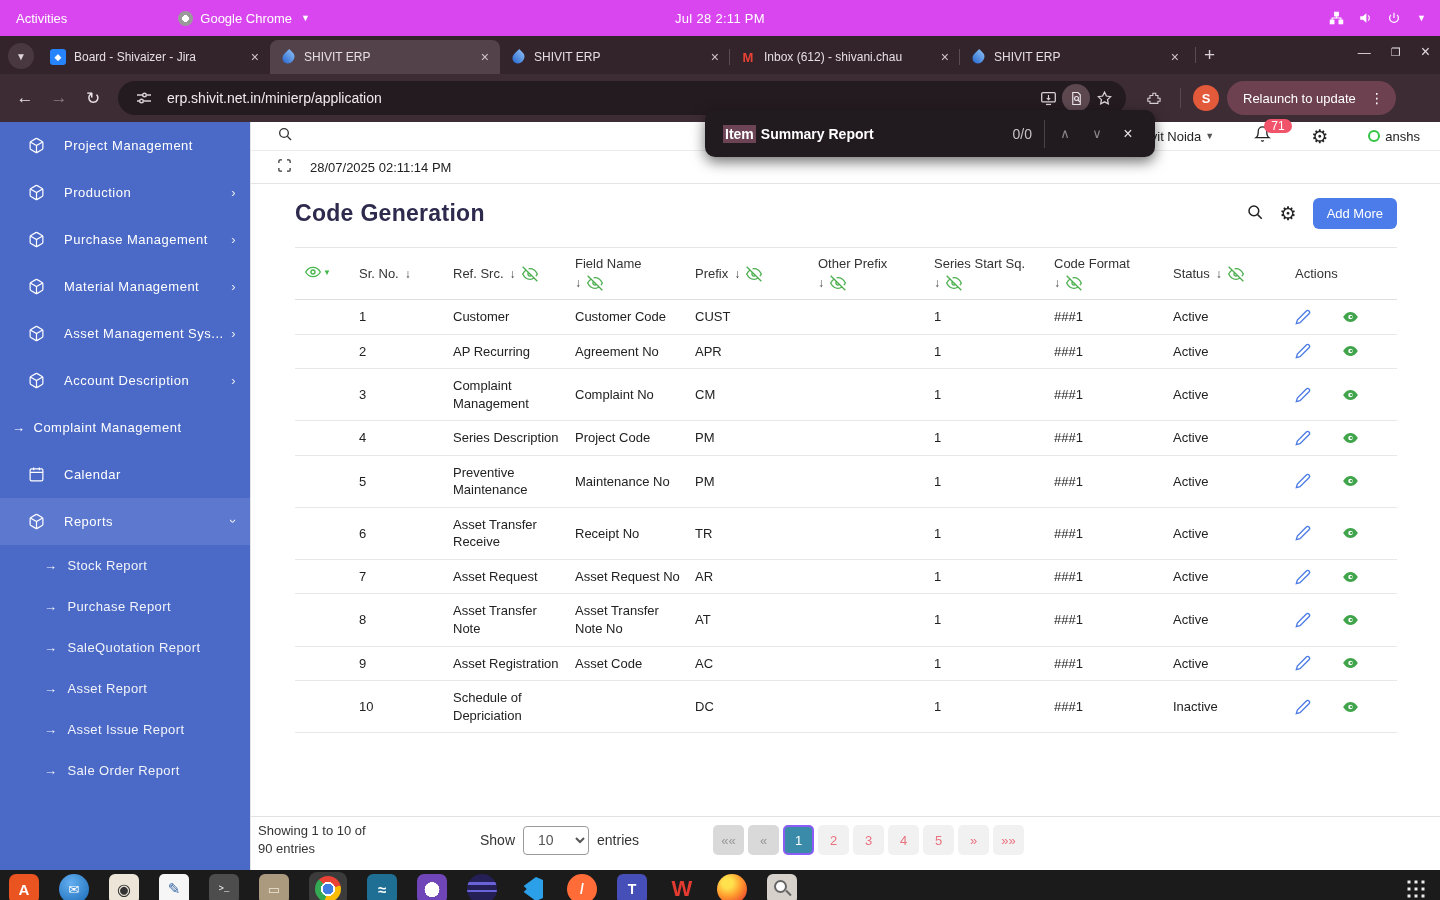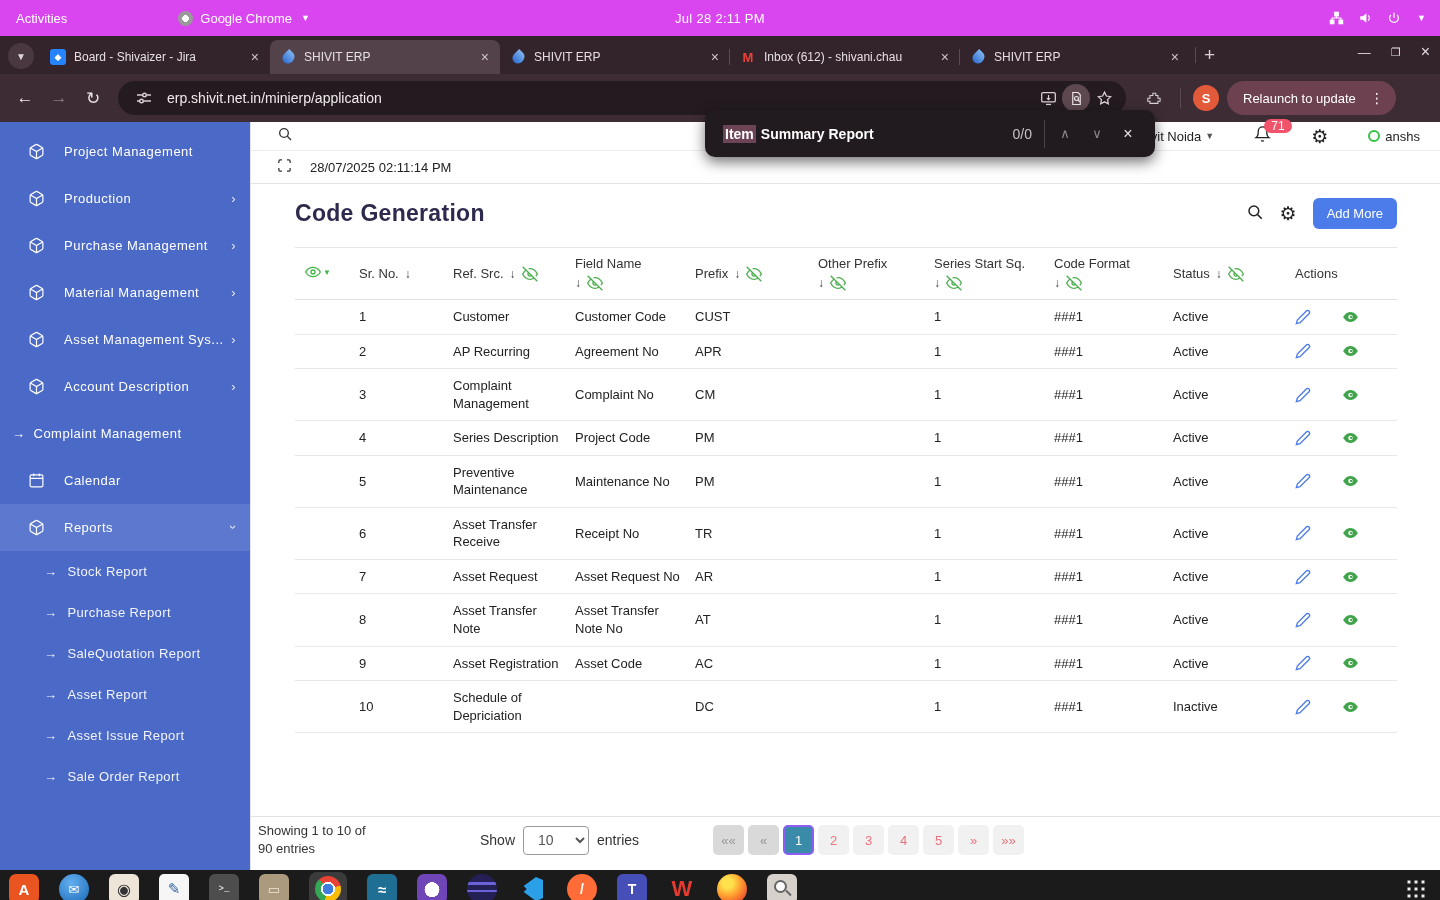--- a/index.html
+++ b/index.html
@@ -61,21 +61,21 @@
   
   .app { display:flex; height:748px; background:#fff; }
 
   
   .sidebar { width:250px; background:#4b69c6; flex:none; display:flex; flex-direction:column; }
   .logo-box { height:60px; background:#dbe0ea; display:flex; align-items:center; padding:0 14px 0 18px; position:relative; }
   .logo { font-size:27px; font-weight:bold; letter-spacing:.5px; font-family:"DejaVu Sans", sans-serif; }
   .logo .lg-b { color:#4a7de2; }
   .logo .lg-d { color:#15171c; }
   .sb-toggle { position:absolute; right:16px; top:24px; width:13px; height:11px; border:2px solid #93a5c6; border-radius:7px; }
-  .side-menu { padding-top:6px; }
+  .side-menu { padding-top:0; }
   .side-item { height:47px; display:flex; align-items:center; color:#fff; font-size:13px; letter-spacing:.5px; padding:0 14px 0 28px; position:relative; }
   .side-item.active { background:#5d79cf; }
   .side-item .si-ic { width:17px; height:17px; margin-right:19px; flex:none; display:none; }
   .side-item.cube .si-ic.ic-cube { display:block; }
   .side-item.calendar .si-ic.ic-cal { display:block; }
   .side-item.arrow { padding-left:12px; }
   .side-item.arrow .si-arrow { display:inline; margin-right:8px; font-size:13px; }
   .si-arrow { display:none; }
   .si-label { flex:1; white-space:nowrap; overflow:hidden; }
   .chev { width:12px; text-align:right; color:#e8ecf8; font-size:13px; }

